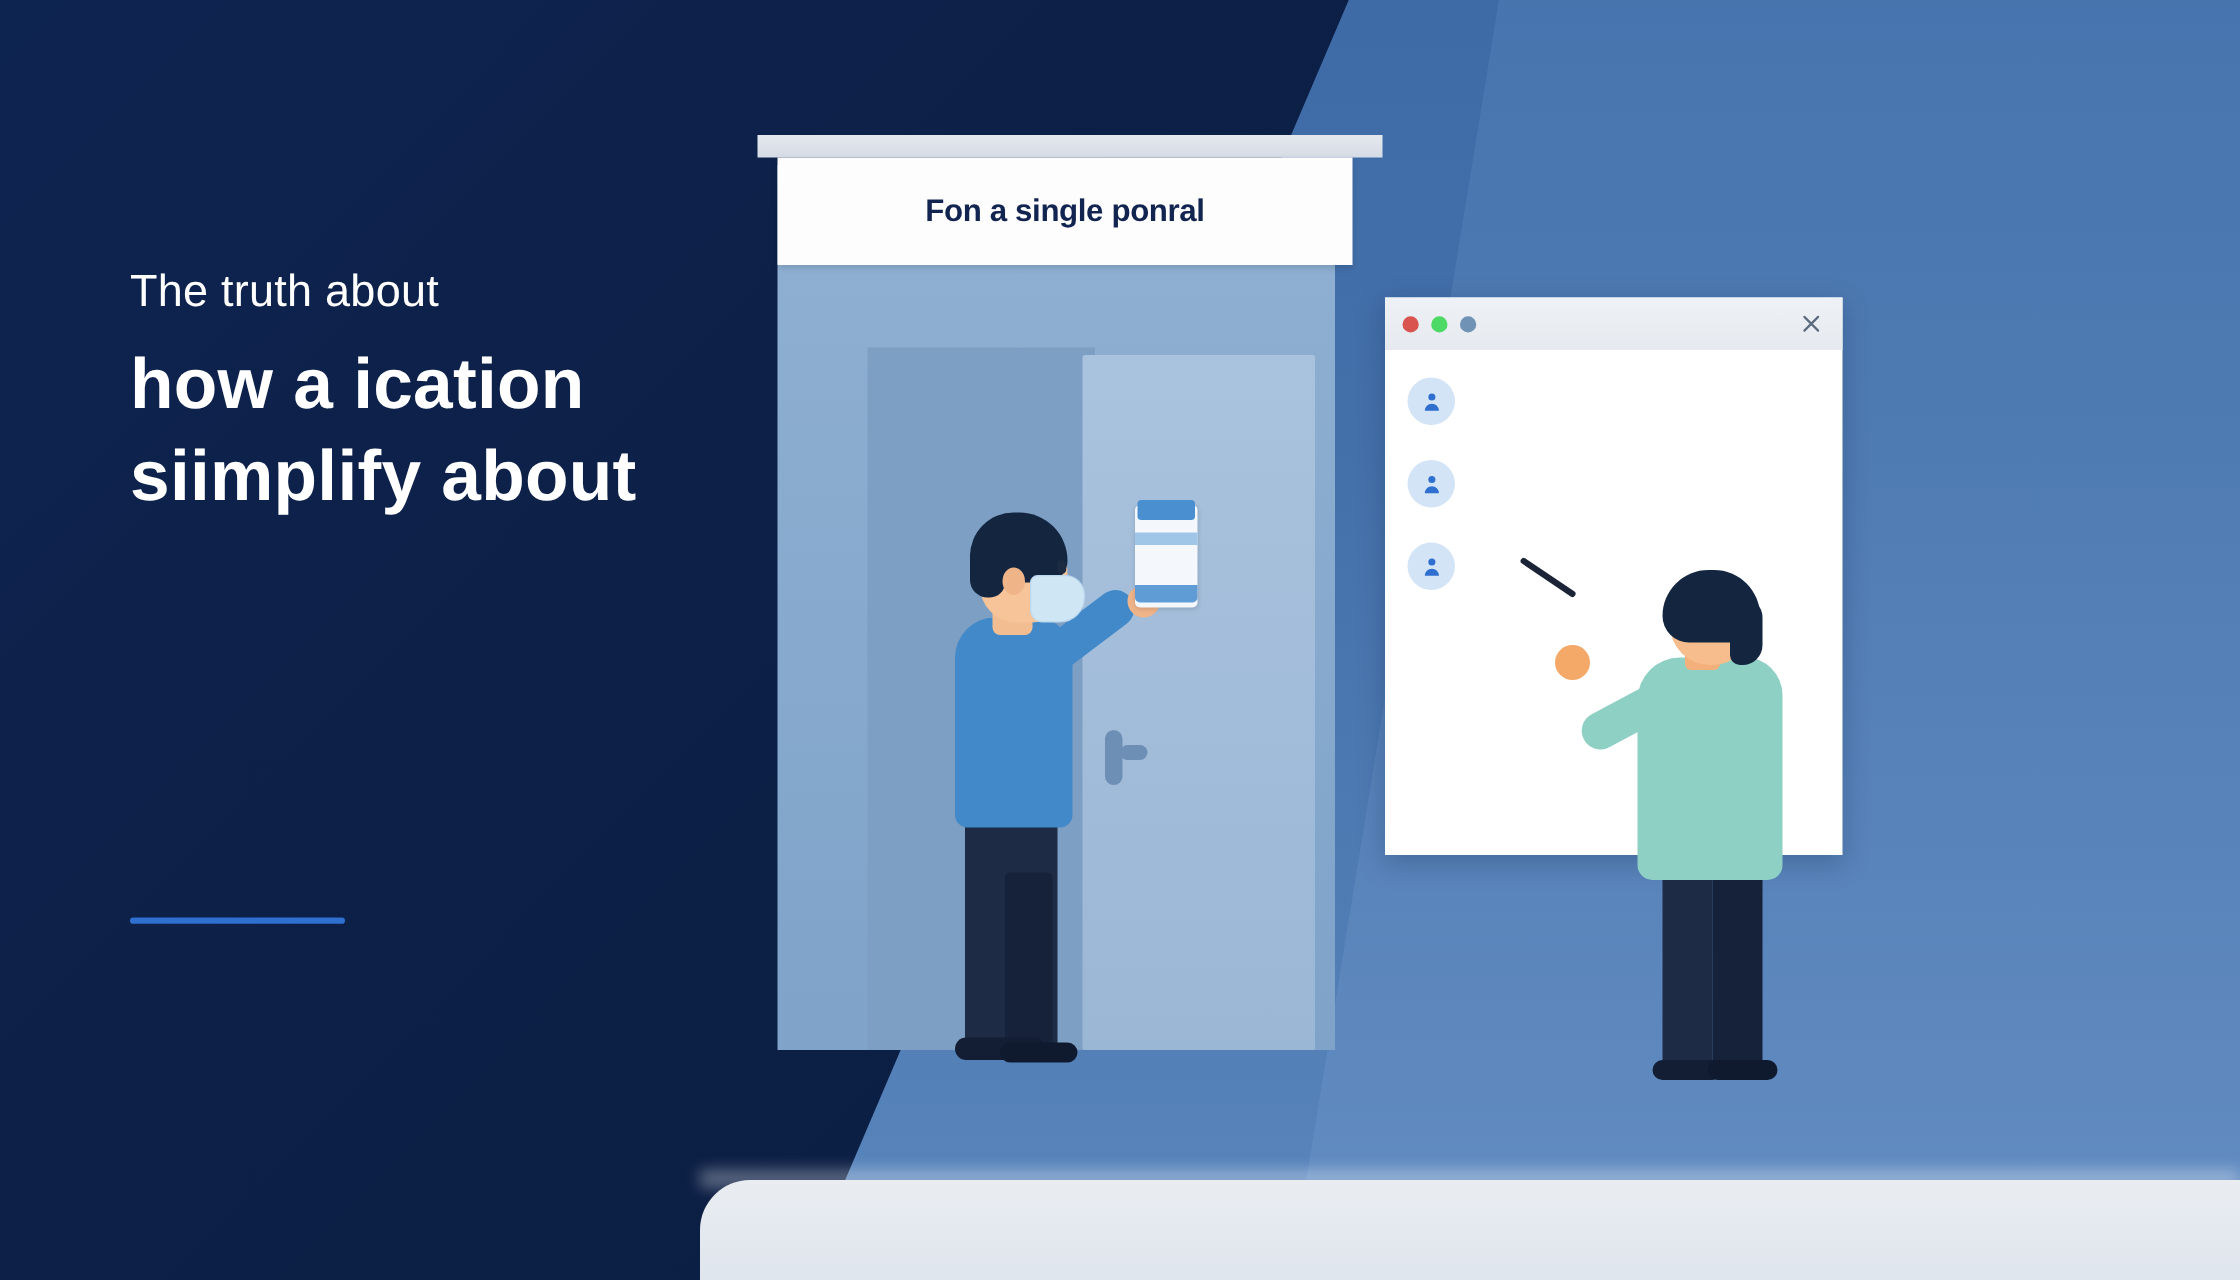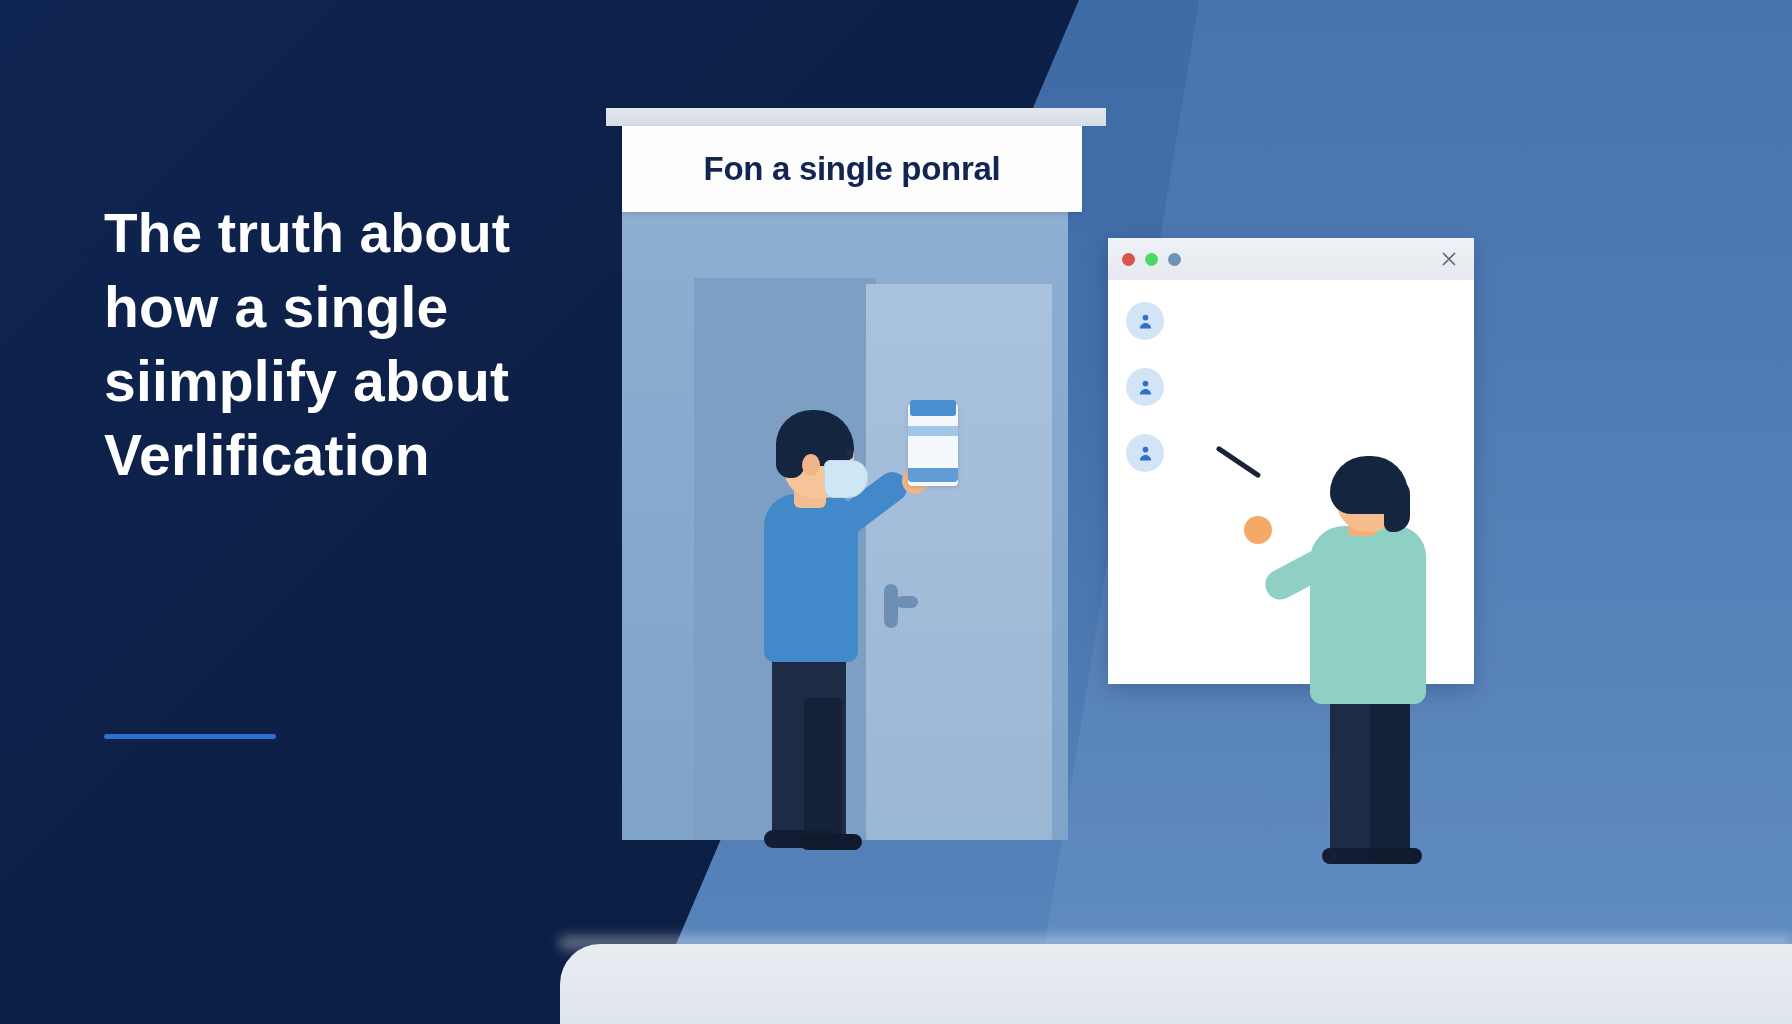--- a/index.html
+++ b/index.html
@@ -47,21 +47,21 @@
     filter:blur(6px);
   }
 
   
   .headline {
     position:absolute;
     left:104px; top:196px;
     width:520px;
   }
   .hl-line { color:#ffffff; letter-spacing:.2px; }
-  .hl-thin  { font-weight:700; font-size:55px; line-height:74px; }
+  .hl-thin  { font-weight:400; font-size:36px; line-height:74px; }
   .hl-bold  { font-weight:700; font-size:57px; line-height:74px; }
 
   .accent-rule {
     position:absolute;
     left:104px; top:734px;
     width:172px; height:5px;
     border-radius:3px;
     background:#2f6fd0;
   }
 
@@ -81,21 +81,21 @@
   .sign-board {
     position:absolute;
     left:622px; top:126px;
     width:460px; height:86px;
     background:#fdfdfe;
     display:flex; align-items:center; justify-content:center;
     box-shadow:0 2px 5px rgba(0,0,0,.12);
   }
   .sign-text {
     color:#122450;
-    font-size:33px;
+    font-size:25px;
     font-weight:700;
     letter-spacing:-.3px;
     white-space:nowrap;
   }
 
   
   .door-frame {
     position:absolute;
     left:694px; top:278px;
     width:182px; height:562px;
@@ -371,23 +371,22 @@
 </head>
 <body>
 
 <div class="canvas">
 
   <div class="panel-right"></div>
   <div class="panel-right-soft"></div>
 
   <div class="headline">
     <div class="hl-line hl-thin">The truth about</div>
-    <div class="hl-line hl-bold">how a single</div>
+    <div class="hl-line hl-bold">how a ication</div>
     <div class="hl-line hl-bold">siimplify about</div>
-    <div class="hl-line hl-bold">Verlification</div>
   </div>
   <div class="accent-rule"></div>
 
   <div class="building"></div>
   <div class="building-sign"></div>
   <div class="sign-board">
     <span class="sign-text">Fon a single ponral</span>
   </div>
   <div class="door-frame"></div>
   <div class="door"></div>

